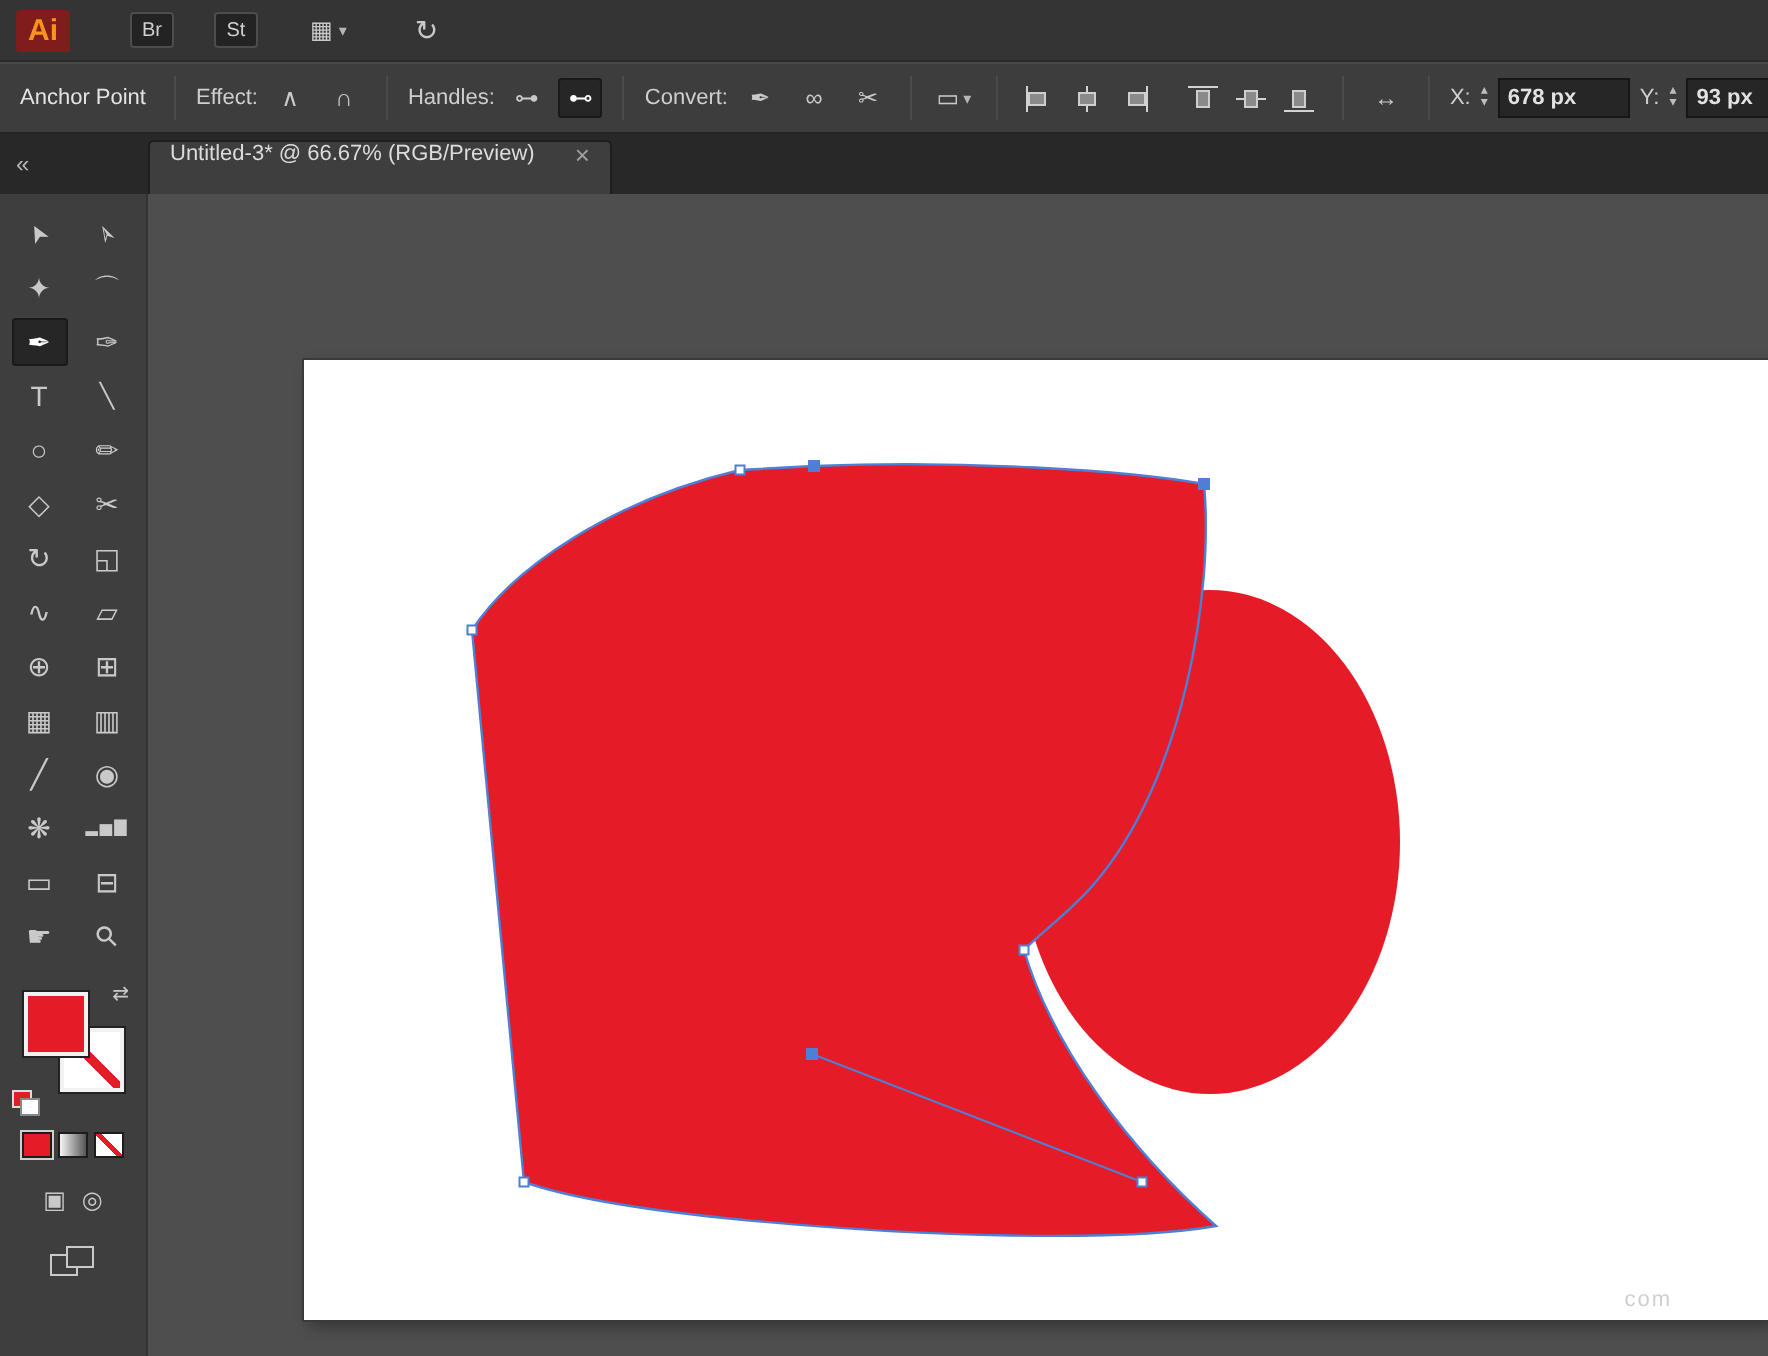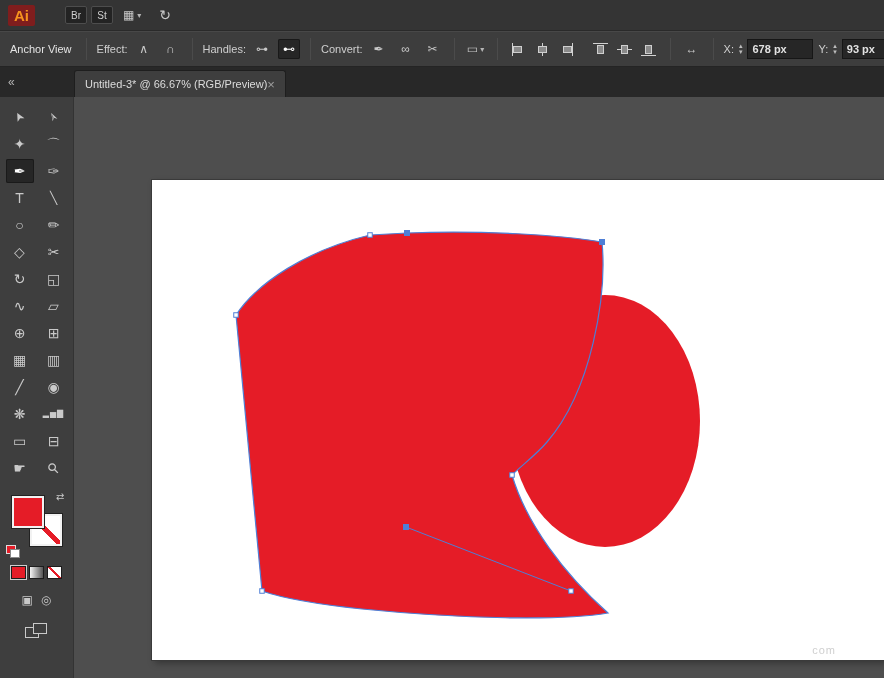--- a/index.html
+++ b/index.html
@@ -4,21 +4,21 @@
 <style>
   html,body{margin:0;padding:0;background:#4e4e4e;}
   body{width:884px;height:678px;overflow:hidden;font-family:"Liberation Sans",sans-serif;}
   .app{width:884px;height:678px;display:flex;flex-direction:column;background:#4e4e4e;}
 
   
   .menubar{flex:0 0 30px;background:#343434;display:flex;align-items:center;padding:0 8px;border-bottom:1px solid #2a2a2a;}
   .logo{color:#f7931e;font-weight:bold;font-size:15px;padding:2px 6px;margin-right:8px;background:#7f1d1d;border-radius:2px;}
   .menus{display:flex;align-items:center;}
   .menu-item{color:#d8d8d8;font-size:12px;padding:0 9px;cursor:default;}
-  .menubar-cluster{display:flex;align-items:center;margin-left:22px;gap:4px;}
+  .menubar-cluster{display:flex;align-items:center;margin-left:22px;gap:20px;}
   .mini-btn{background:#232323;border:1px solid #4d4d4d;color:#cfcfcf;font-size:10px;width:22px;height:18px;border-radius:2px;display:flex;align-items:center;justify-content:center;padding:0;}
   .ws-btn{display:flex;align-items:center;gap:3px;color:#c9c9c9;font-size:12px;margin-left:6px;}
   .sync{color:#c9c9c9;font-size:14px;margin-left:14px;}
 
   
   .controlbar{flex:0 0 34px;background:#3d3d3d;border-top:1px solid #484848;border-bottom:1px solid #242424;display:flex;align-items:center;padding:0 10px;gap:5px;}
   .cb-label{color:#cfcfcf;font-size:11px;white-space:nowrap;}
   .cb-label.strong{color:#e4e4e4;margin-right:4px;}
   .sep{width:1px;height:22px;background:#2d2d2d;border-right:1px solid #4b4b4b;margin:0 5px;}
   .cbtn{min-width:22px;height:20px;background:transparent;border:none;border-radius:2px;color:#c9c9c9;font-size:12px;display:flex;align-items:center;justify-content:center;padding:0 2px;gap:2px;}
@@ -42,21 +42,21 @@
   .al-v .bx{width:7px;height:9px;left:4px;}
   .al-top .ln{top:0;}   .al-top .bx{top:2px;}
   .al-mid .ln{top:6px;} .al-mid .bx{top:2px;}
   .al-bot .ln{bottom:0;}.al-bot .bx{bottom:2px;}
   .grp{display:flex;gap:2px;}
   .grp + .grp{margin-left:7px;}
 
   
   .tabstrip{flex:0 0 30px;background:#282828;display:flex;align-items:flex-end;}
   .collapse{width:74px;color:#b5b5b5;font-size:12px;padding-left:8px;align-self:center;box-sizing:border-box;}
-  .tab{height:26px;background:#3e3e3e;border:1px solid #1e1e1e;border-bottom:none;border-radius:3px 3px 0 0;display:flex;align-items:center;padding:0 10px;gap:0;}
+  .tab{height:26px;background:#3e3e3e;border:1px solid #1e1e1e;border-bottom:none;border-radius:3px 3px 0 0;display:flex;padding:0 10px;gap:20px;}
   .tab-title{color:#dcdcdc;font-size:11px;white-space:nowrap;}
   .tab-close{color:#9e9e9e;font-size:13px;line-height:1;}
 
   
   .workarea{flex:1;display:flex;min-height:0;}
   .toolbar{flex:0 0 74px;background:#3e3e3e;border-right:1px solid #333;display:flex;flex-direction:column;align-items:center;padding-top:8px;box-sizing:border-box;}
   .tools{display:grid;grid-template-columns:28px 28px;gap:3px 6px;}
   .tool{width:28px;height:24px;display:flex;align-items:center;justify-content:center;color:#c9c9c9;font-size:14px;border-radius:2px;}
   .glyph{display:inline-block;line-height:1;}
   .tools div:nth-of-type(1) .glyph,
@@ -108,21 +108,21 @@
       <button class="mini-btn">St</button>
       <span class="ws-btn">
         <span>▦</span>
         <span class="caret">▾</span>
       </span>
       <span class="sync">↻</span>
     </div>
   </header>
 
   <div class="controlbar">
-    <span class="cb-label strong">Anchor View</span>
+    <span class="cb-label strong">Anchor Point</span>
     <span class="sep"></span>
 
     <span class="cb-label">Effect:</span>
     <button class="cbtn">
         <span>∧</span>
       </button>
     <button class="cbtn">
         <span>∩</span>
       </button>
     <span class="sep"></span>

